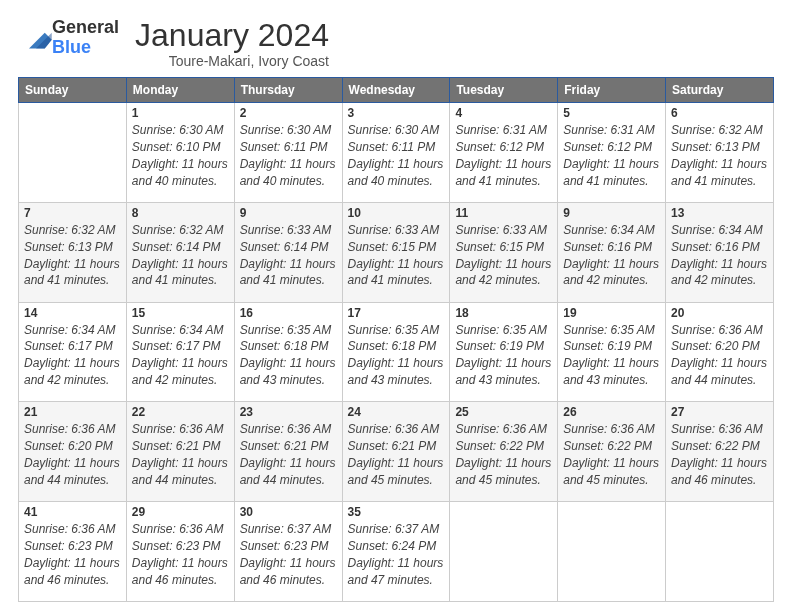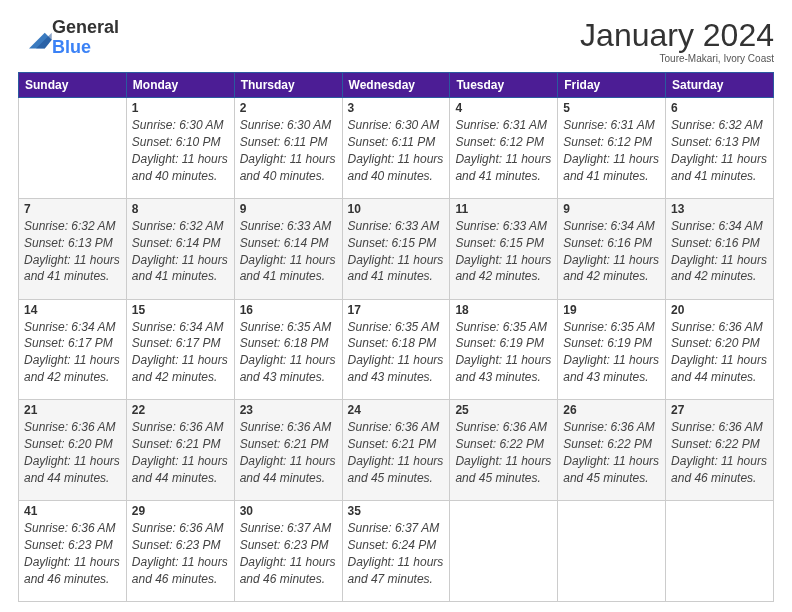--- a/index.html
+++ b/index.html
@@ -12,21 +12,20 @@
     }
     .page {
       width: 792px;
       height: 612px;
       padding: 18px 18px 10px 18px;
       display: flex;
       flex-direction: column;
     }
     .header {
       display: flex;
-      justify-content: space-between;
       align-items: flex-start;
       margin-bottom: 8px;
     }
     .logo {
       display: flex;
       align-items: center;
       gap: 0px;
     }
     .logo-text {
       display: flex;
@@ -52,30 +51,30 @@
       text-align: right;
     }
     .month-title {
       font-size: 32px;
       font-weight: normal;
       color: #333;
       line-height: 1.1;
       margin-left: 16px;
     }
     .subtitle {
-      font-size: 10px;
+      font-size: 14px;
       color: #555;
     }
     .calendar-table {
       width: 100%;
       border-collapse: collapse;
       flex: 1;
     }
     .calendar-table th {
-      background-color: #4c1d95;
+      background-color: #737373;
       color: #fff;
       font-size: 12px;
       font-weight: bold;
       padding: 5px 6px;
       text-align: left;
       border: 1px solid #2a5a9f;
     }
     .calendar-table td {
       border: 1px solid #ccc;
       vertical-align: top;

